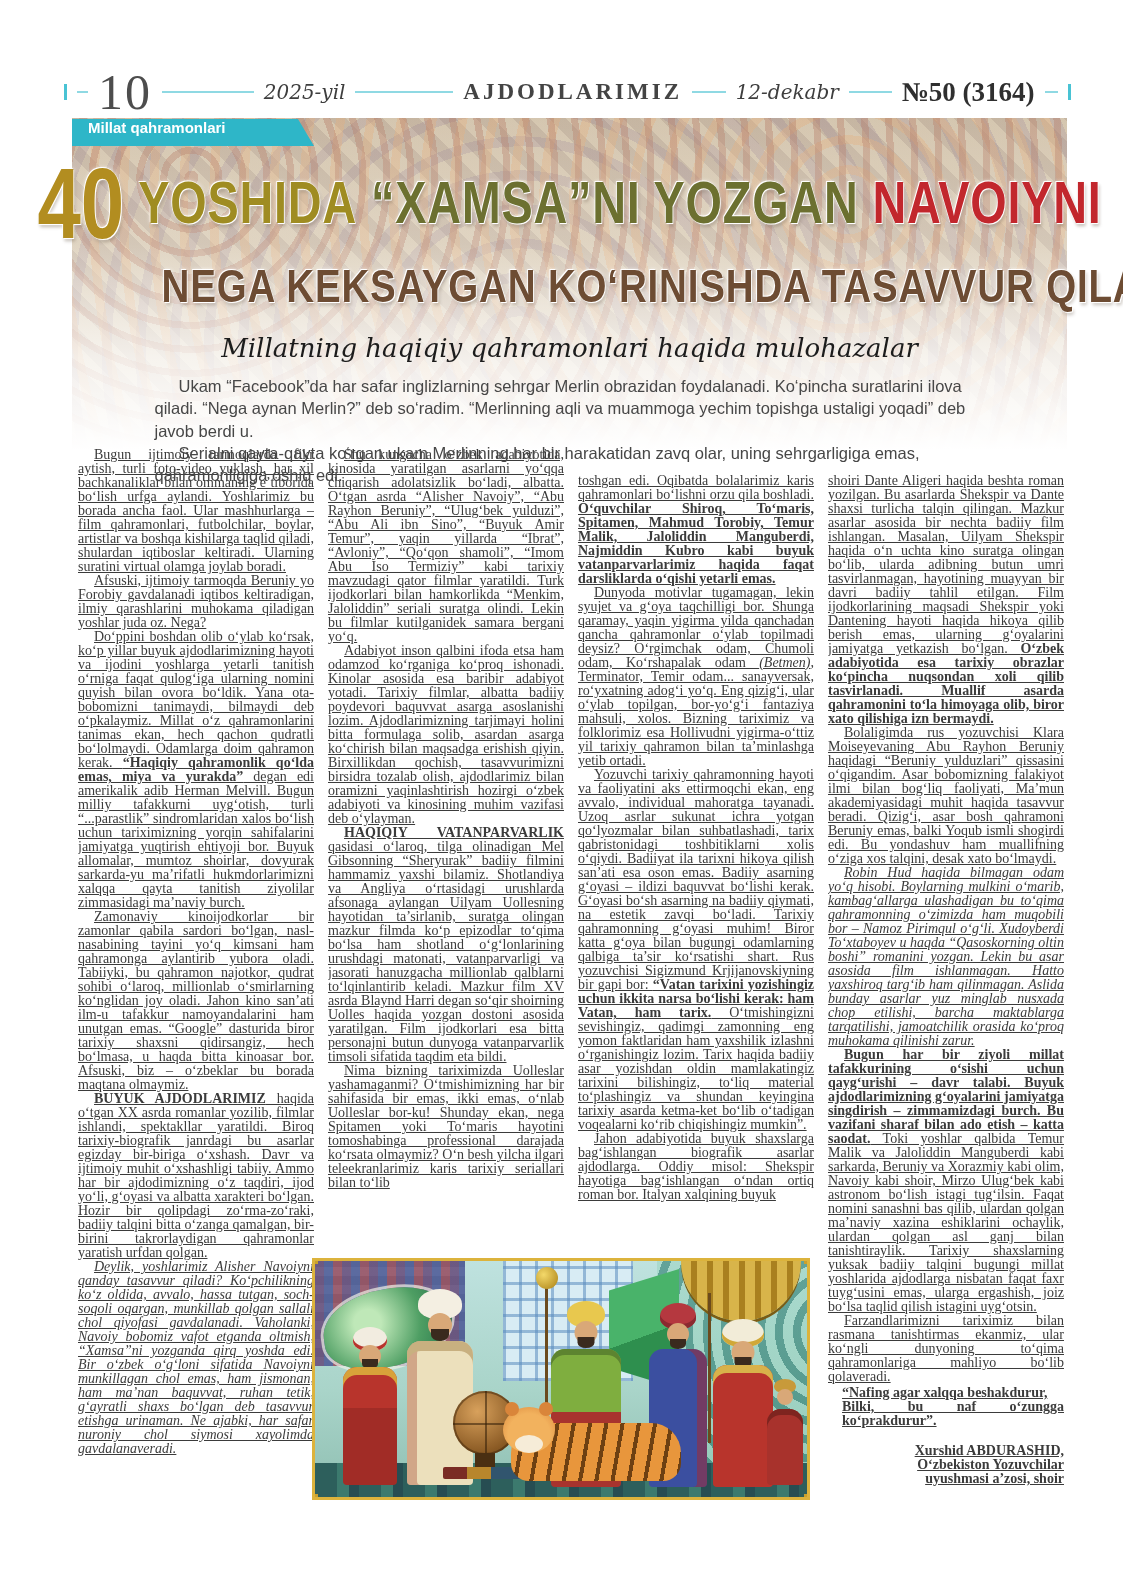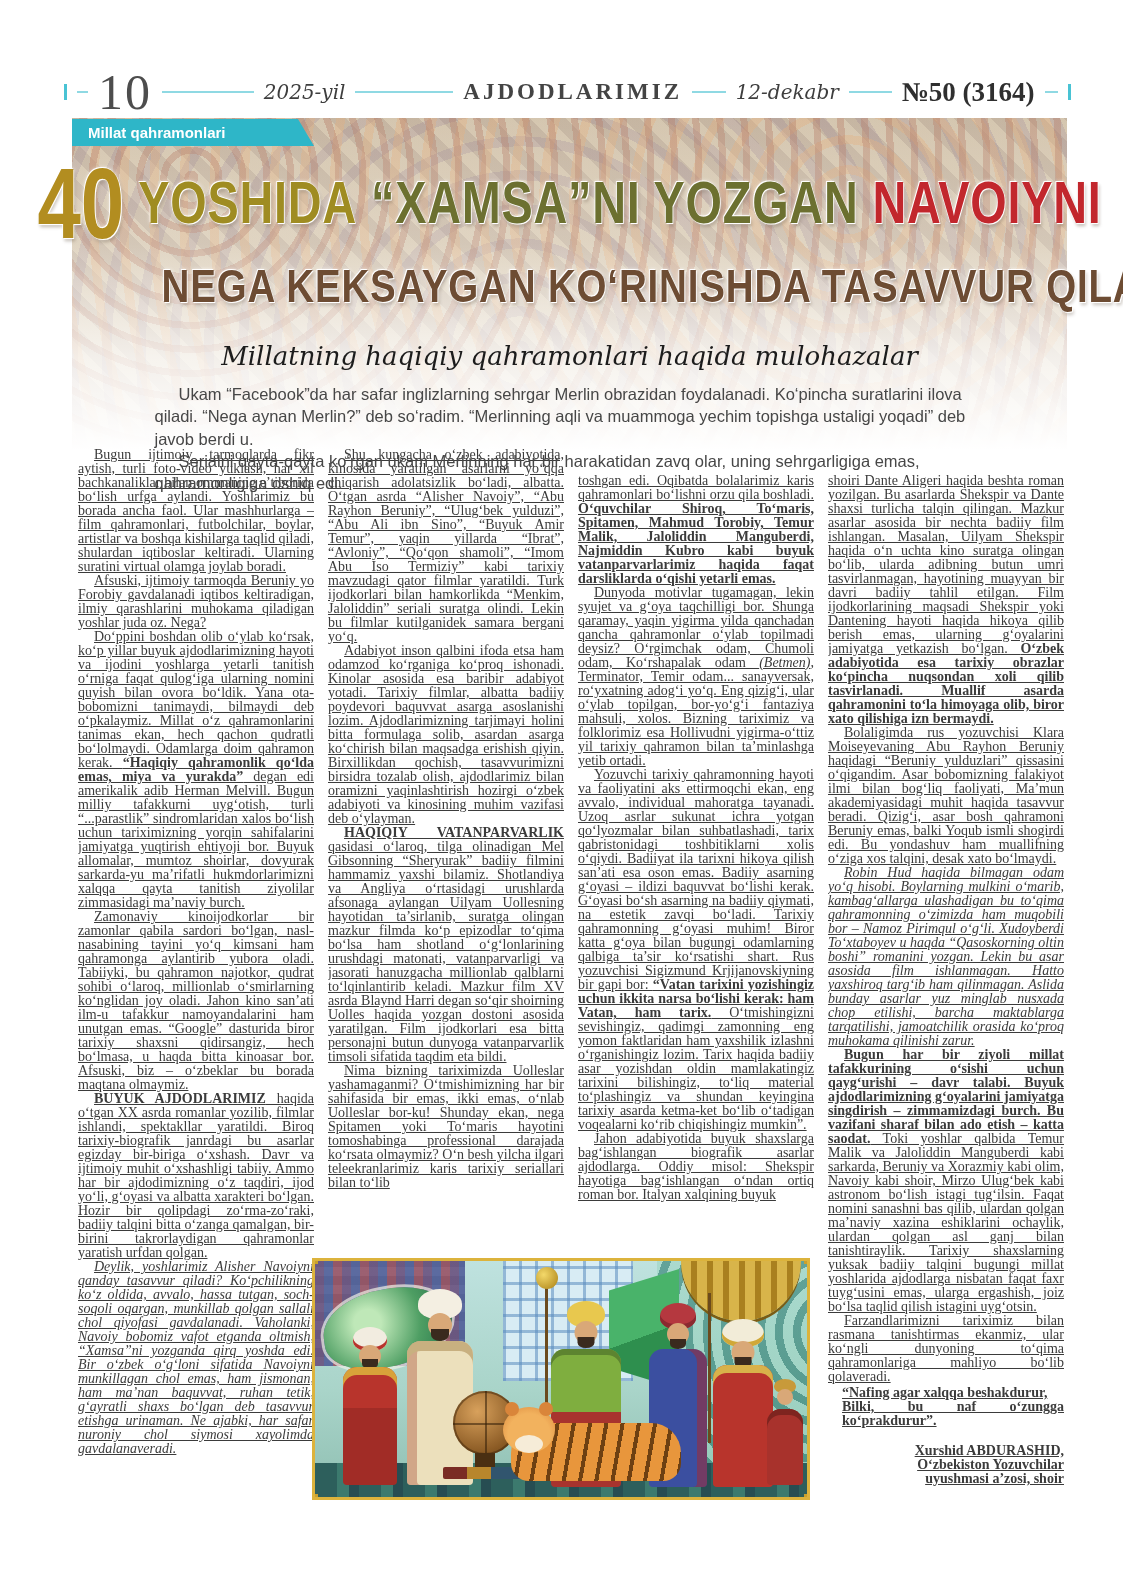--- a/index.html
+++ b/index.html
@@ -24,38 +24,38 @@
             repeating-radial-gradient(circle at 12% 18%, rgba(150,70,40,.40) 0 7px, rgba(0,0,0,0) 7px 24px),
             repeating-radial-gradient(circle at 78% 26%, rgba(215,140,70,.38) 0 9px, rgba(0,0,0,0) 9px 30px),
             repeating-radial-gradient(circle at 45% 70%, rgba(95,60,95,.22) 0 10px, rgba(0,0,0,0) 10px 34px),
             repeating-linear-gradient(45deg, rgba(120,75,45,.16) 0 12px, rgba(236,208,160,.22) 12px 26px),
             linear-gradient(#b7a488,#cfc1a8);}
   .banner::after{content:"";position:absolute;inset:0;pointer-events:none;
           background:linear-gradient(180deg, rgba(255,255,255,.30) 0%, rgba(255,255,255,.42) 38%, rgba(255,255,255,.82) 72%, #ffffff 100%);}
   .banner > *{position:relative;z-index:2;}
 
   .badge{position:absolute;top:1px;left:0;height:27px;min-width:200px;padding:0 26px 0 16px;
-         background:#2eb6c8;color:#fff;display:flex;align-items:center;
+         background:#2eb6c8;color:#fff;display:flex;align-items:flex-start;
          font-family:"Liberation Sans",sans-serif;font-weight:bold;font-size:15px;
          clip-path:polygon(0 0, calc(100% - 16px) 0, 100% 100%, 0 100%);}
 
   .hl1{margin-top:40px;display:flex;justify-content:center;align-items:center;gap:18px;
        transform:scaleX(.78);transform-origin:center;white-space:nowrap;
        font-family:"Liberation Sans",sans-serif;font-weight:800;}
   .hl1 span{text-shadow:0 0 5px rgba(255,255,255,.95),1px 1px 0 #fff,-1px -1px 0 #fff,2px 3px 4px rgba(60,40,20,.35);}
   .n40{font-size:100px;line-height:.9;color:#b28d20;}
   .w{font-size:60px;line-height:1;letter-spacing:1px;}
   .yoshida{color:#9f8c22;}
   .xamsa{color:#6c7030;}
   .navoiy{color:#c2272d;}
   .hl2{margin-top:14px;text-align:center;font-family:"Liberation Sans",sans-serif;font-weight:800;
        font-size:47px;line-height:1;color:#6d4c33;letter-spacing:1px;white-space:nowrap;
        transform:scaleX(.82);transform-origin:center;
        text-shadow:0 0 5px rgba(255,255,255,.95),1px 1px 0 #fff,-1px -1px 0 #fff,2px 3px 4px rgba(60,40,20,.3);}
-  .subtitle{margin-top:32px;text-align:center;font-family:"DejaVu Serif",serif;font-style:italic;
+  .subtitle{margin-top:24px;text-align:center;font-family:"DejaVu Serif",serif;font-style:italic;
        font-size:26px;color:#1c1c1c;}
   .lead{margin:12px auto 0;width:830px;font-family:"Liberation Sans",sans-serif;
        font-size:16.5px;line-height:1.35;color:#474747;}
   .lead p{margin:0;text-indent:24px;}
 
   
   .columns{position:absolute;left:78px;top:448px;width:988px;display:flex;gap:14px;}
   .col{width:236px;font-size:14px;line-height:14px;text-align:justify;overflow:hidden;text-decoration:underline;}
   .col.tall{height:1045px;}
   .col.short{height:800px;}

